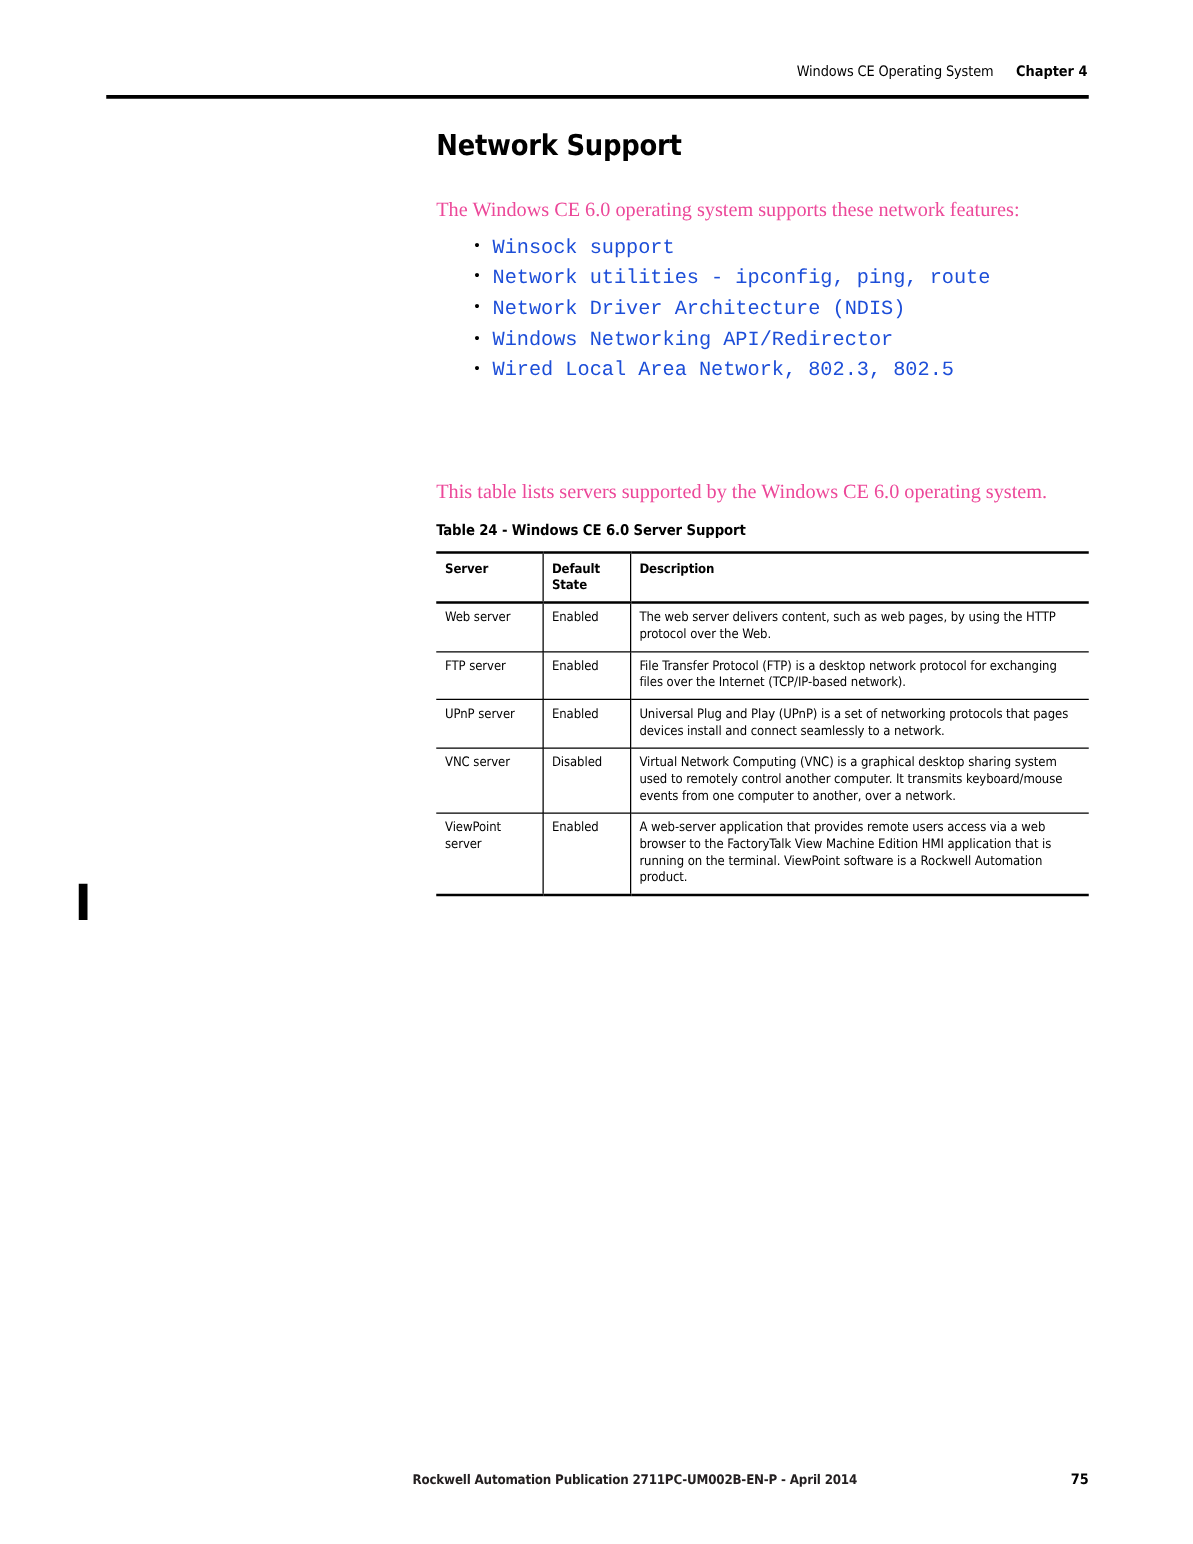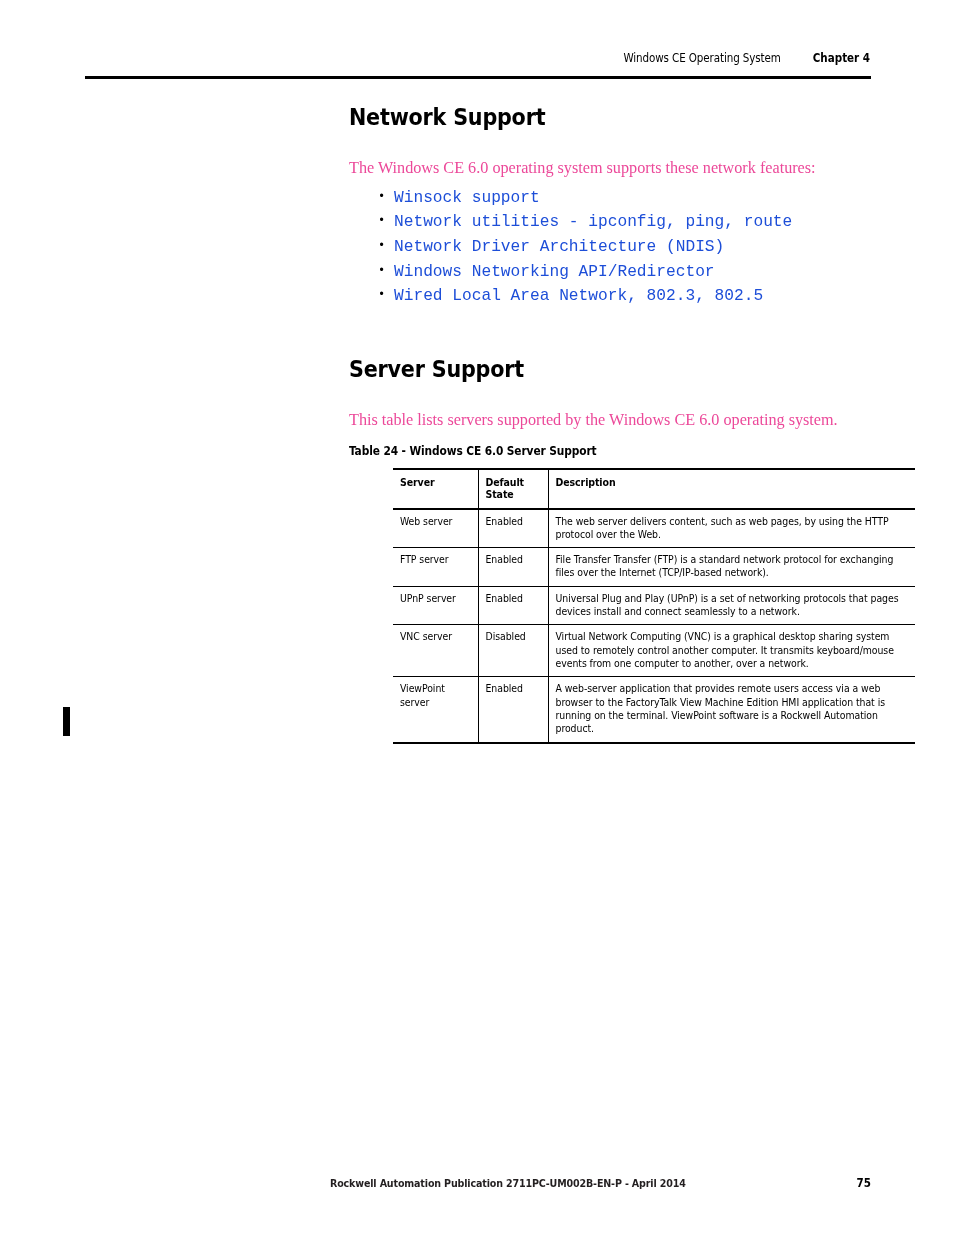--- a/index.html
+++ b/index.html
@@ -28,21 +28,21 @@
   .hdr-chapter-title {
     font-family: "DejaVu Sans Condensed", "Liberation Sans Narrow", "Liberation Sans", sans-serif;
     font-size: 11.5px;
     letter-spacing: -0.1px;
     color: #000;
   }
   .hdr-chapter-num {
     font-family: "DejaVu Sans Condensed", "Liberation Sans Narrow", "Liberation Sans", sans-serif;
     font-size: 11.5px;
     font-weight: bold;
-    margin-left: 28px;
+    margin-left: 14px;
     color: #000;
   }
   #header-rule {
     position: absolute;
     left: 85px;
     top: 76px;
     width: 786px;
     height: 3px;
     background: #000;
   }
@@ -114,21 +114,20 @@
     font-weight: bold;
     letter-spacing: -0.1px;
     color: #000;
   }
 
   table.server-table {
     border-collapse: collapse;
     width: 522px;
     table-layout: fixed;
     font-family: "DejaVu Sans Condensed", "Liberation Sans Narrow", "Liberation Sans", sans-serif;
-    margin-left: 44px;
   }
   table.server-table col.c-server { width: 85px; }
   table.server-table col.c-state  { width: 70px; }
   table.server-table col.c-desc   { width: 367px; }
 
   table.server-table thead th {
     font-size: 10.5px;
     font-weight: bold;
     text-align: left;
     vertical-align: top;
@@ -207,21 +206,20 @@
   <ul class="feature-list">
     <li>Winsock support</li>
     <li>Network utilities - ipconfig, ping, route</li>
     <li>Network Driver Architecture (NDIS)</li>
     <li>Windows Networking API/Redirector</li>
     <li>Wired Local Area Network, 802.3, 802.5</li>
   </ul>
 
   <div style="height:47px"></div>
 
-  <h2 class="section-heading">Server Support</h2>
 
   <div style="height:29px"></div>
 
   <p class="body-text">This table lists servers supported by the Windows CE 6.0 operating system.</p>
 
   <div style="height:16px"></div>
 
   <div class="table-caption">Table 24 - Windows CE 6.0 Server Support</div>
 
   <div style="height:10px"></div>
@@ -241,21 +239,21 @@
     </thead>
     <tbody>
       <tr>
         <td>Web server</td>
         <td>Enabled</td>
         <td>The web server delivers content, such as web pages, by using the HTTP protocol over the Web.</td>
       </tr>
       <tr>
         <td>FTP server</td>
         <td>Enabled</td>
-        <td>File Transfer Transfer (FTP) is a standard network protocol for exchanging files over the Internet (TCP/IP-based network).</td>
+        <td>File Transfer Protocol (FTP) is a desktop network protocol for exchanging files over the Internet (TCP/IP-based network).</td>
       </tr>
       <tr>
         <td>UPnP server</td>
         <td>Enabled</td>
         <td>Universal Plug and Play (UPnP) is a set of networking protocols that pages devices install and connect seamlessly to a network.</td>
       </tr>
       <tr>
         <td>VNC server</td>
         <td>Disabled</td>
         <td>Virtual Network Computing (VNC) is a graphical desktop sharing system used to remotely control another computer. It transmits keyboard/mouse events from one computer to another, over a network.</td>

